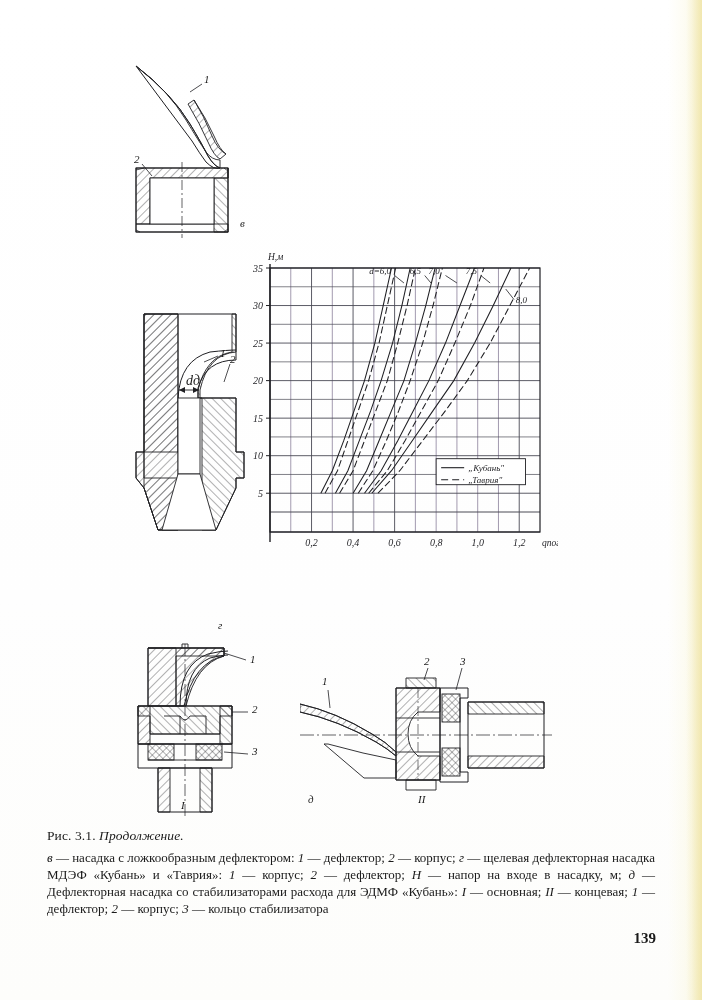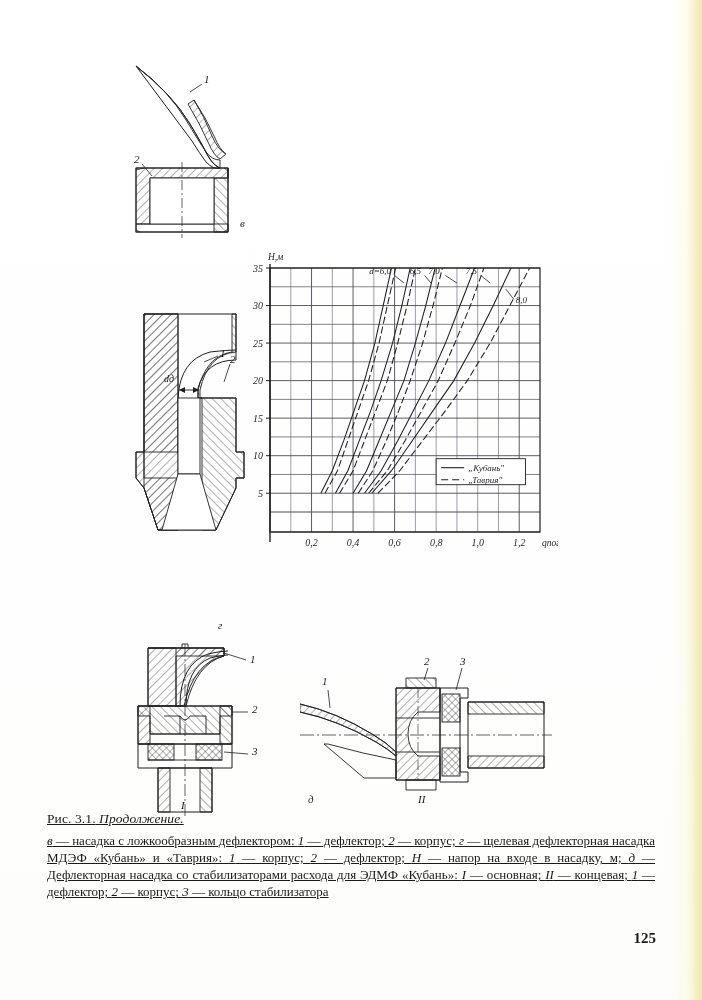--- a/index.html
+++ b/index.html
@@ -31,21 +31,21 @@
 
   
   #fig-v{position:absolute;left:128px;top:58px;width:150px;height:185px;}
   #fig-g-section{position:absolute;left:132px;top:302px;width:124px;height:238px;}
   #fig-chart{position:absolute;left:248px;top:244px;width:310px;height:312px;}
   #fig-d-left{position:absolute;left:124px;top:620px;width:160px;height:196px;}
   #fig-d-right{position:absolute;left:300px;top:656px;width:252px;height:158px;}
 
   
   #caption{
-    position:absolute;left:47px;top:811px;width:608px;text-decoration:underline;
+    position:absolute;left:47px;top:828px;width:608px;
   }
   #cap-title{font-size:13.5px;letter-spacing:.1px;margin:0 0 5px 0;}
   #cap-title .ital{font-style:italic;}
   #cap-body{
     font-size:13px;line-height:1.32;text-align:justify;
     text-justify:inter-word;
     hyphens:none;
   }
   #cap-body i{font-style:italic;}
 
@@ -132,21 +132,21 @@
         <line class="ink" x1="47" y1="88" x2="67" y2="88" stroke-width="0.9"></line>
         <path d="M47,88 L53,85 L53,91 Z" fill="#1f1f23"></path>
         <path d="M67,88 L61,85 L61,91 Z" fill="#1f1f23"></path>
       </g>
 
       <path class="ink" d="M72,60 L86,54" stroke-width="0.8"></path>
       <path class="ink" d="M92,80 L98,62" stroke-width="0.8"></path>
     </svg>
     <span class="lbl" style="left:88px;top:46px;">1</span>
     <span class="lbl" style="left:98px;top:52px;">2</span>
-    <span class="lbl" style="left:32px;top:72px;font-size:10px;">dд</span>
+    <span class="lbl" style="left:54px;top:72px;font-size:14px;">dд</span>
   </div>
 
   <div id="fig-chart">
     <svg id="chart-svg" width="310" height="312" viewBox="0 0 310 312">
         <line x1="42.769230769230774" y1="24" x2="42.769230769230774" y2="288" stroke="#7a6f8c" stroke-width="0.7"></line>
         <line x1="63.53846153846154" y1="24" x2="63.53846153846154" y2="288" stroke="#4a4a55" stroke-width="0.9"></line>
         <line x1="84.30769230769232" y1="24" x2="84.30769230769232" y2="288" stroke="#7a6f8c" stroke-width="0.7"></line>
         <line x1="105.07692307692308" y1="24" x2="105.07692307692308" y2="288" stroke="#4a4a55" stroke-width="0.9"></line>
         <line x1="125.84615384615384" y1="24" x2="125.84615384615384" y2="288" stroke="#7a6f8c" stroke-width="0.7"></line>
         <line x1="146.6153846153846" y1="24" x2="146.6153846153846" y2="288" stroke="#4a4a55" stroke-width="0.9"></line>
@@ -312,14 +312,14 @@
   </div>
 
   <div id="caption">
     <div id="cap-title">
       <span>Рис. 3.1.</span>
       <span class="ital">Продолжение.</span>
     </div>
     <div id="cap-body"><i>в</i><span> — насадка с ложкообразным дефлектором: </span><i>1</i><span> — дефлектор; </span><i>2</i><span> — корпус; </span><i>г</i><span> — щелевая дефлекторная насадка МДЭФ «Кубань» и «Таврия»: </span><i>1</i><span> — корпус; </span><i>2</i><span> — дефлектор; </span><i>H</i><span> — напор на входе в насадку, м; </span><i>д</i><span> — Дефлекторная насадка со стабилизаторами расхода для ЭДМФ «Кубань»: </span><i>I</i><span> — основная; </span><i>II</i><span> — концевая; </span><i>1</i><span> — дефлектор; </span><i>2</i><span> — корпус; </span><i>3</i><span> — кольцо стабилизатора</span></div>
   </div>
 
-  <div id="page-number">125</div>
+  <div id="page-number">139</div>
 </div>
 
 </body></html>

